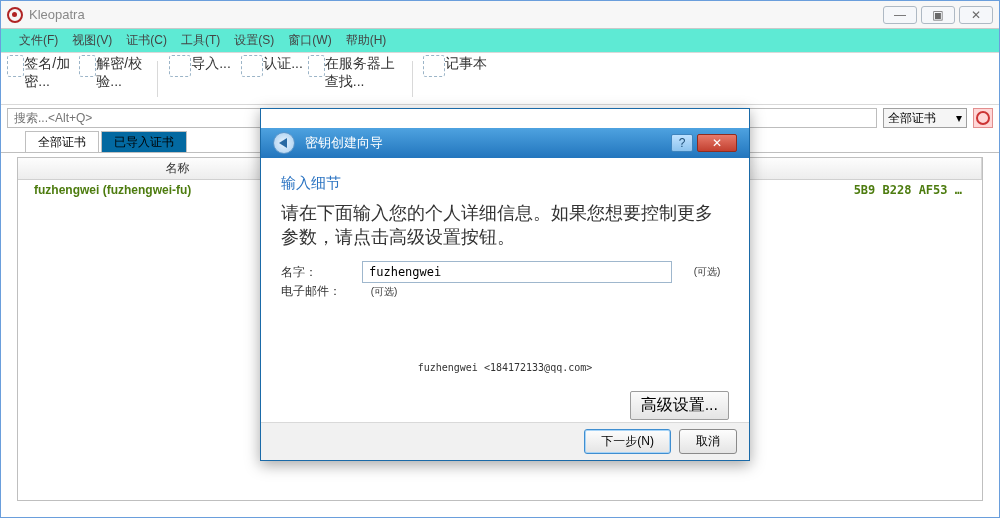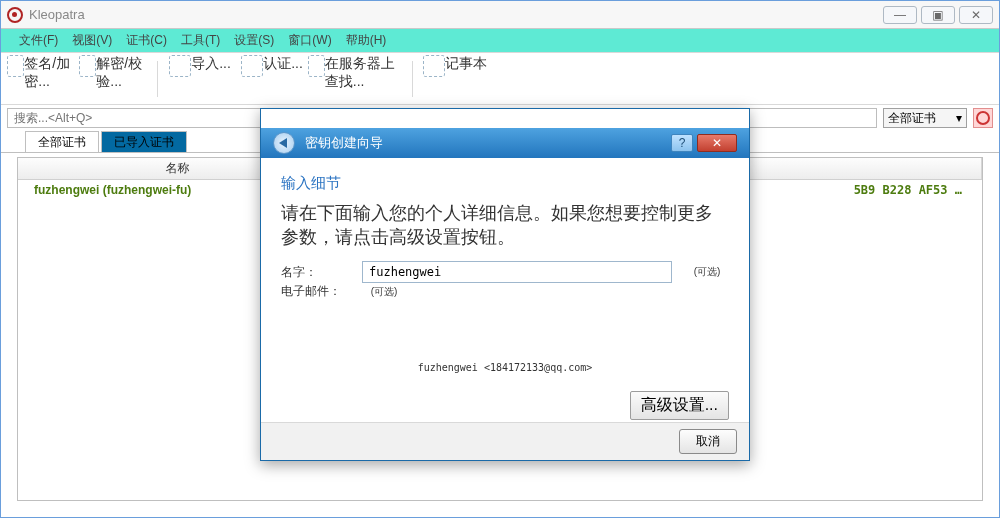--- a/index.html
+++ b/index.html
@@ -173,15 +173,16 @@
       <div class="fopt">(可选)</div>
     </div>
 
     <div class="preview">fuzhengwei &lt;184172133@qq.com&gt;</div>
 
     <div class="adv-row">
       <button class="adv-btn">高级设置...</button>
     </div>
   </div>
   <div class="modal-foot">
+    <button class="btn primary">下一步(N)</button>
     <button class="btn">取消</button>
   </div>
 </div>
 
 </body></html>

